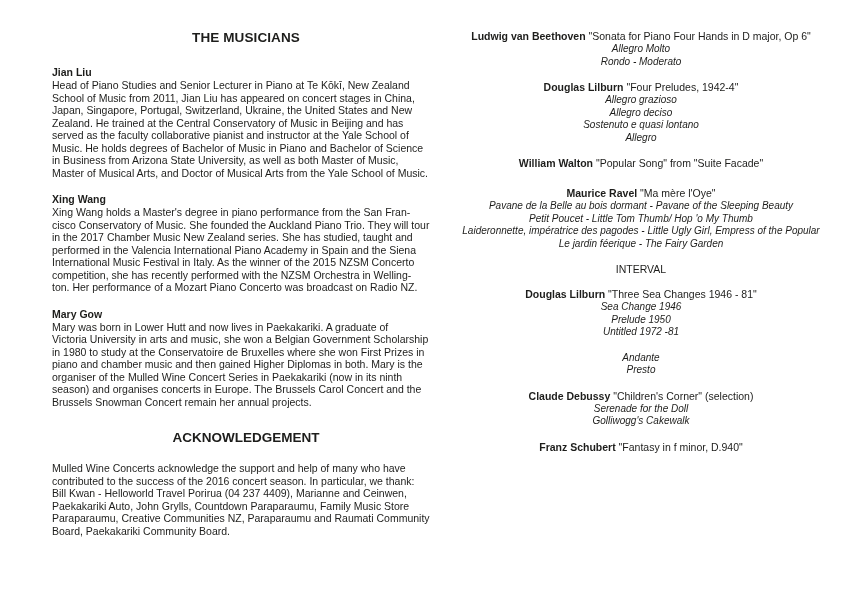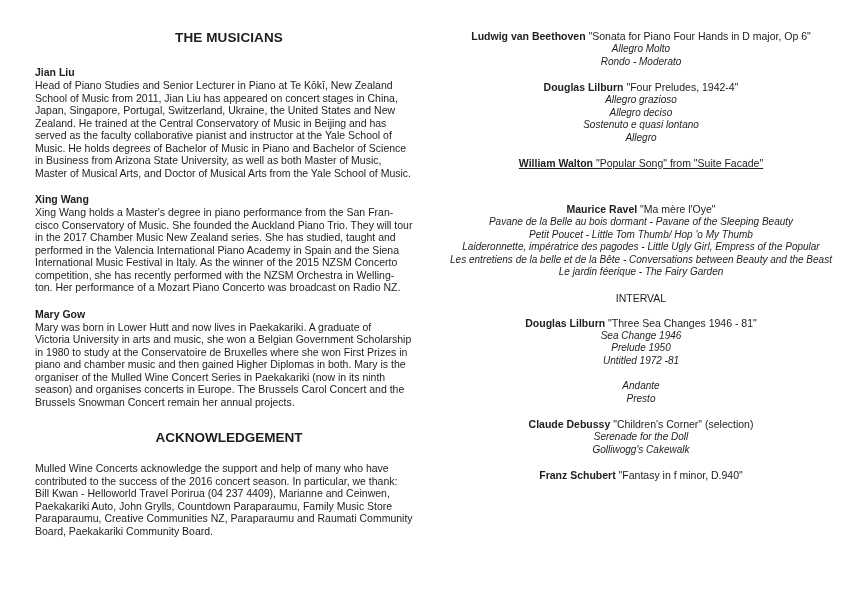--- a/index.html
+++ b/index.html
@@ -9,21 +9,21 @@
     width: 842px;
     height: 595px;
     background: #ffffff;
     overflow: hidden;
     font-family: "Liberation Sans", sans-serif;
     color: #1d1d1b;
   }
   
   .left-col {
     position: absolute;
-    left: 35px;
+    left: 52px;
     top: 30px;
     width: 388px;
   }
   .col-title {
     font-size: 13.5px;
     font-weight: bold;
     text-align: center;
     line-height: 16px;
     letter-spacing: 0.1px;
     margin-bottom: 20px;
@@ -50,21 +50,21 @@
   
   .right-col {
     position: absolute;
     left: 442px;
     top: 30px;
     width: 398px;
     text-align: center;
   }
   .right-col .col-title { margin-bottom: 20px; }
   .prog-entry { margin-bottom: 13px; }
-  .prog-entry.extra-gap { margin-bottom: 33px; text-decoration: underline; }
+  .prog-entry.extra-gap { margin-bottom: 17px; }
   .prog-head {
     display: flex;
     justify-content: center;
     font-size: 10.5px;
     line-height: 13px;
     white-space: nowrap;
   }
   .prog-composer { font-weight: bold; }
   .prog-work { font-weight: normal; }
   .prog-movement {
@@ -181,23 +181,20 @@
           <div class="prog-movement">
             <span>Pavane de la Belle au bois dormant - Pavane of the Sleeping Beauty</span>
           </div>
           <div class="prog-movement">
             <span>Petit Poucet - Little Tom Thumb/ Hop 'o My Thumb</span>
           </div>
           <div class="prog-movement">
             <span>Laideronnette, impératrice des pagodes - Little Ugly Girl, Empress of the Popular</span>
           </div>
           <div class="prog-movement">
-            <span>Les entretiens de la belle et de la Bête - Conversations between Beauty and the Beast</span>
-          </div>
-          <div class="prog-movement">
             <span>Le jardin féerique - The Fairy Garden</span>
           </div>
         </div>
         <div class="interval">INTERVAL</div>
         <div class="prog-entry">
           <div class="prog-head">
             <span class="prog-composer">Douglas Lilburn</span>
             <span>&nbsp;</span>
             <span class="prog-work">"Three Sea Changes 1946 - 81"</span>
           </div>

